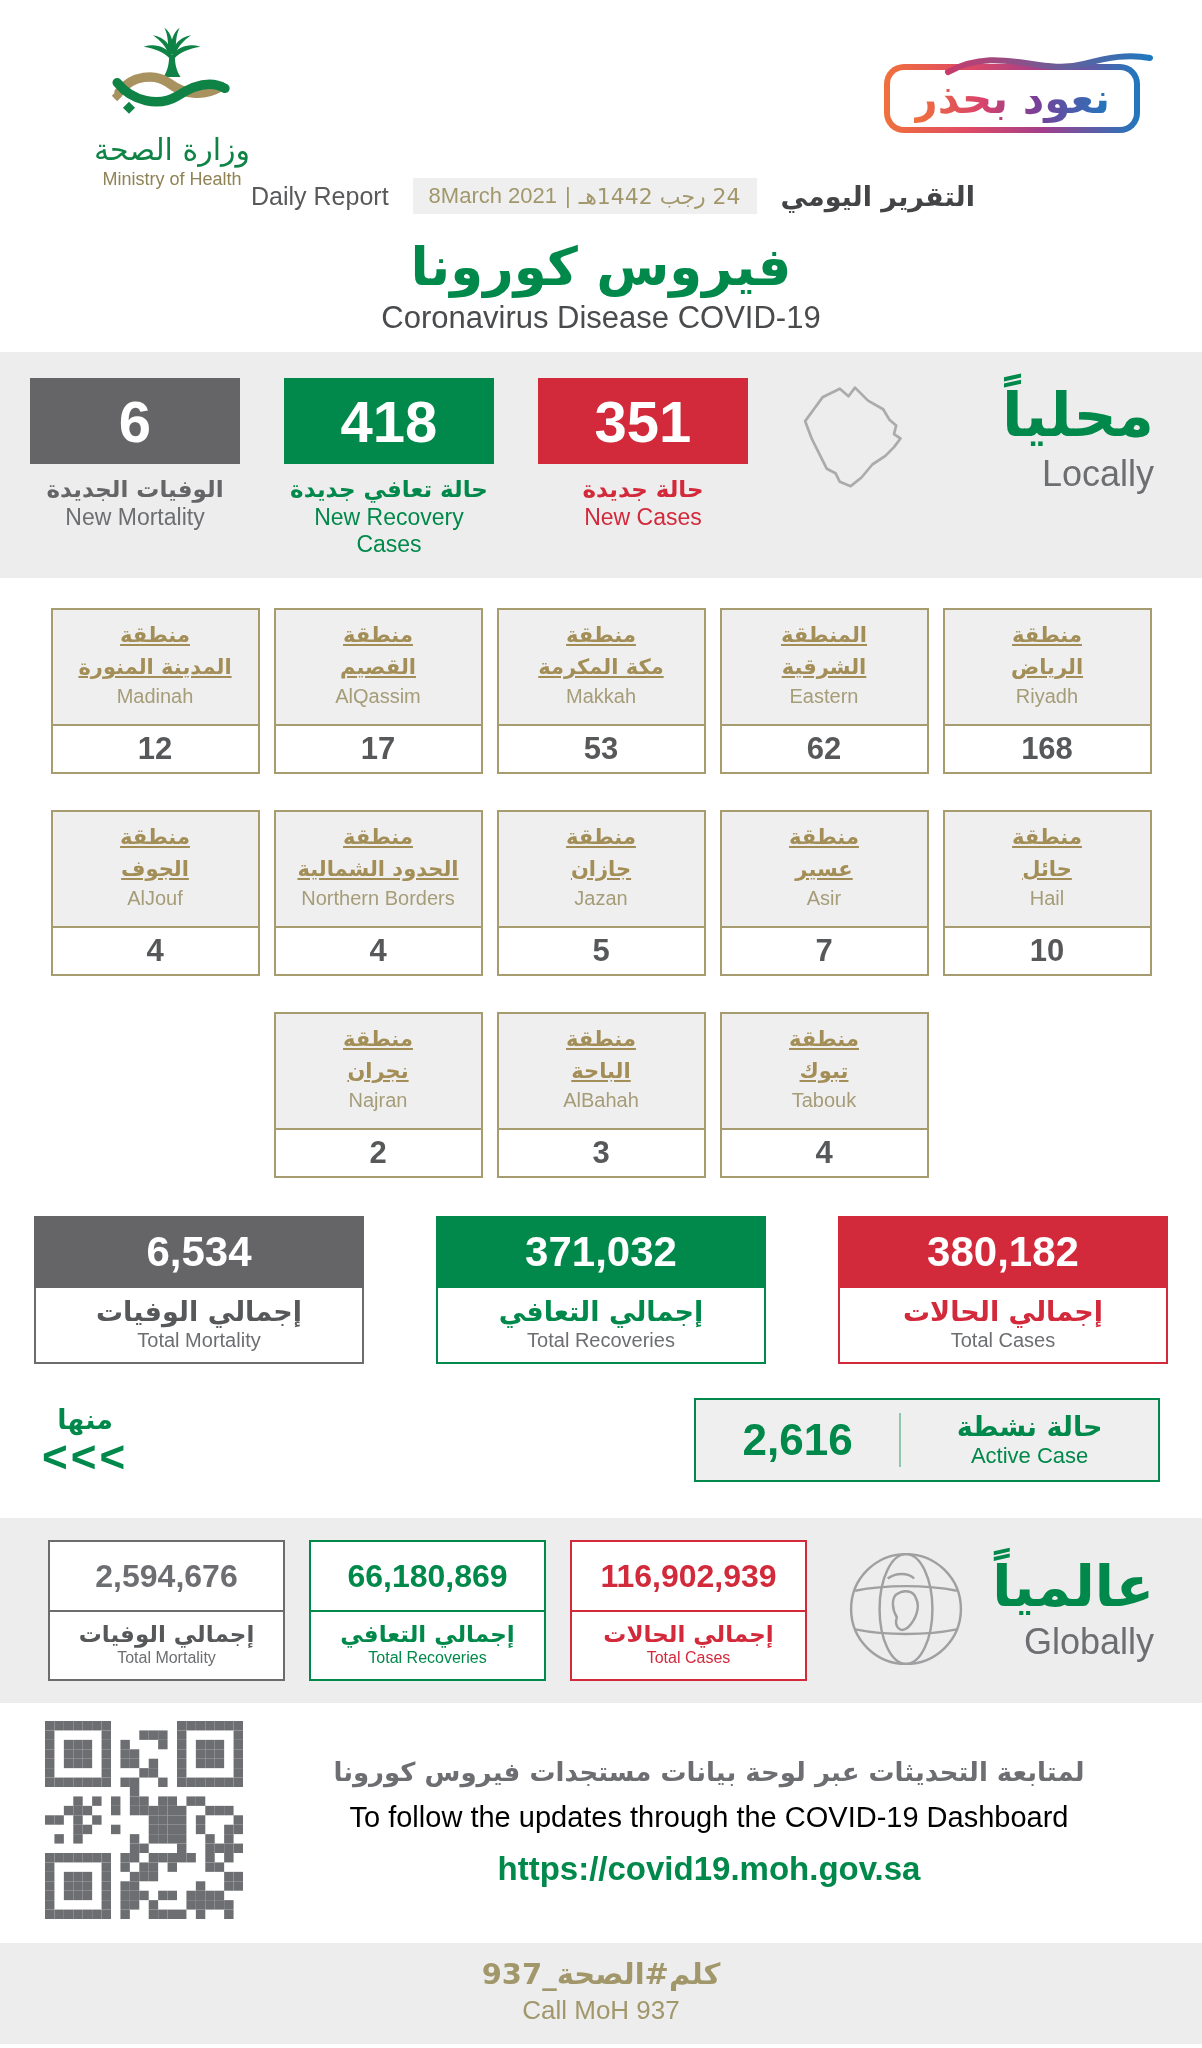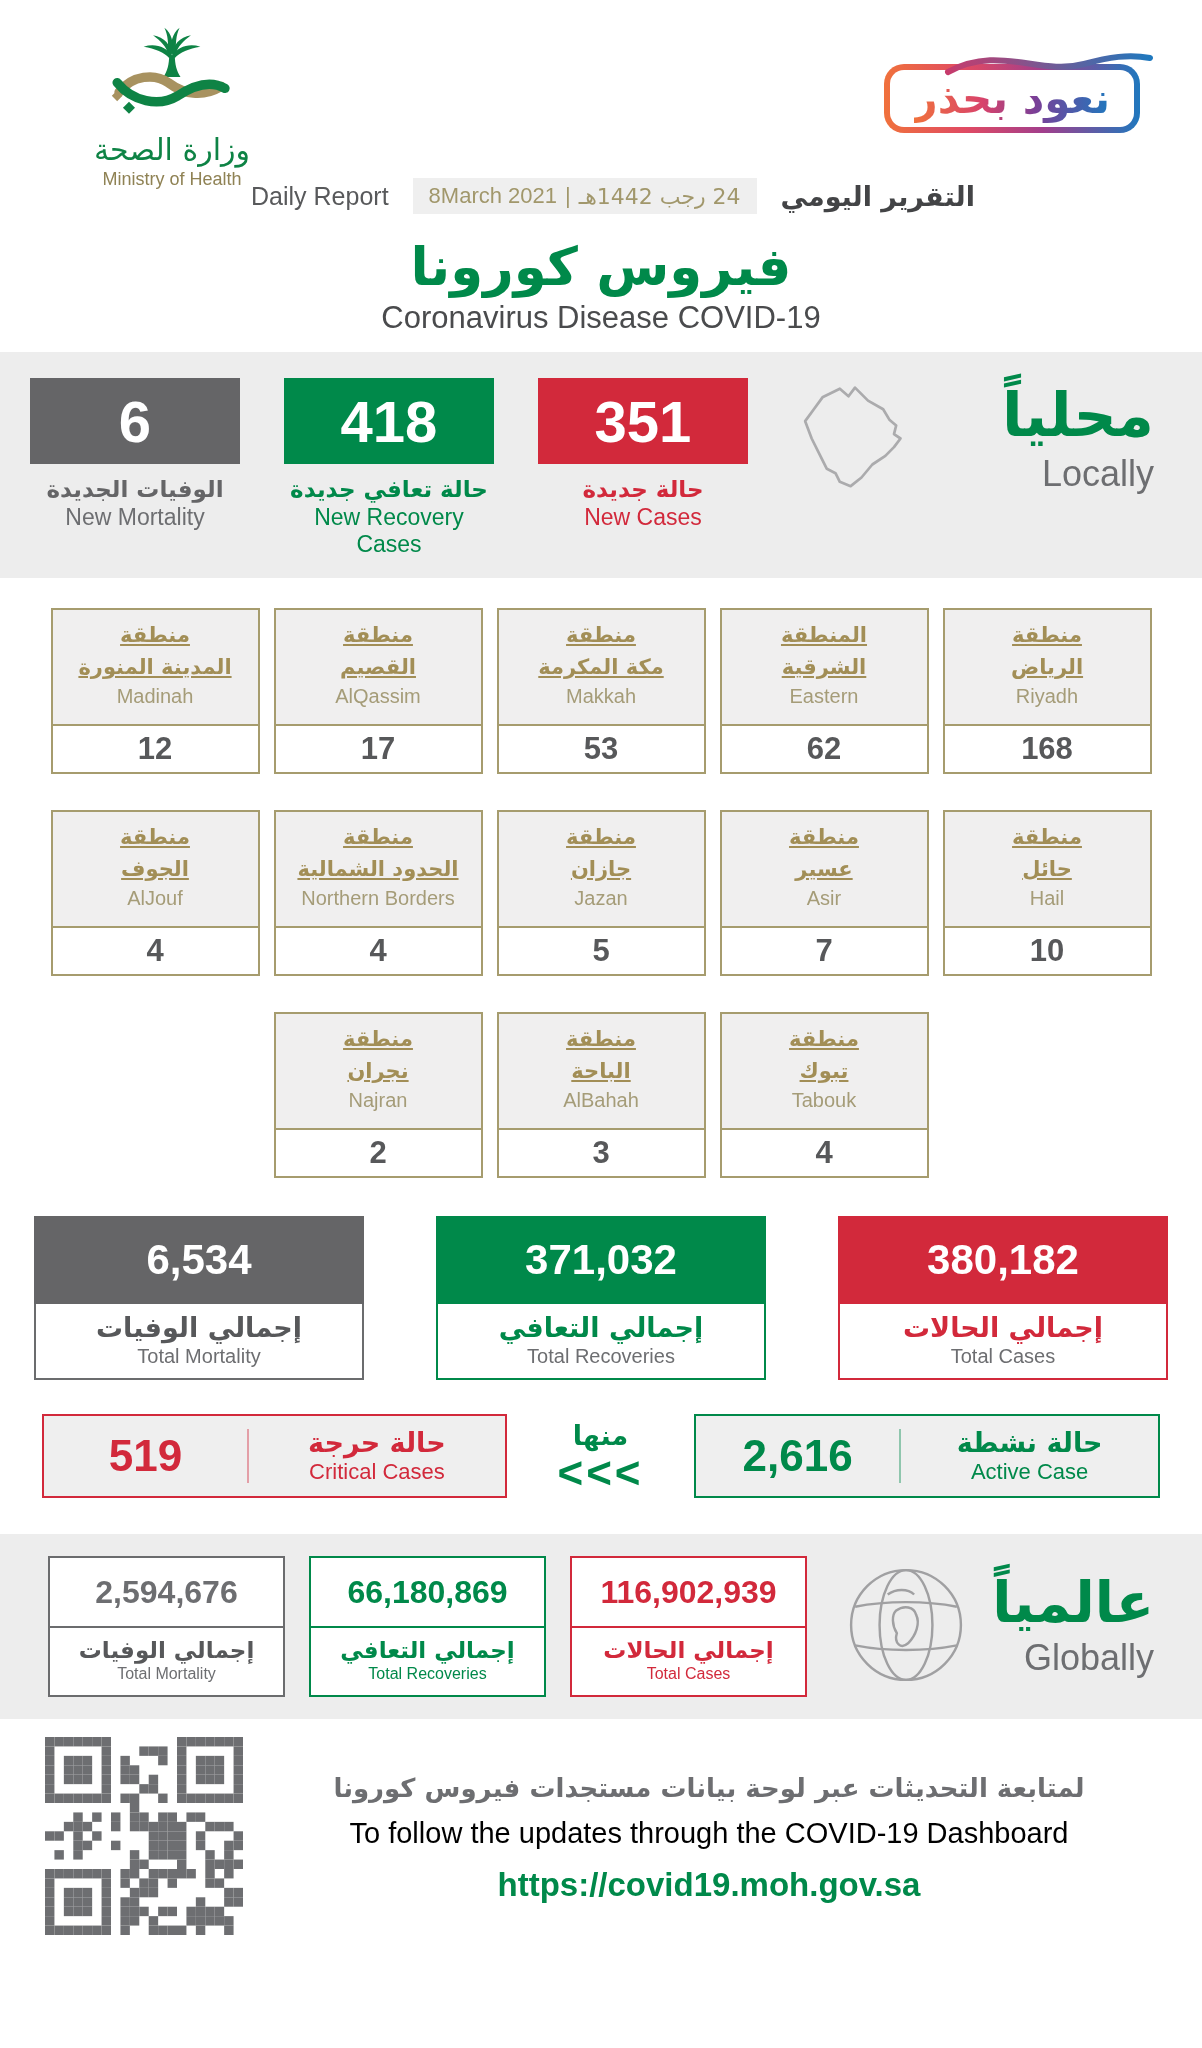--- a/index.html
+++ b/index.html
@@ -49,21 +49,21 @@
   .rc-ar{color:#A28E56;font-weight:bold;font-size:21px;line-height:1.5;text-decoration:underline;}
   .rc-en{color:#A59C78;font-size:20px;margin-top:2px;}
   .rc-value{height:46px;font-size:31px;font-weight:bold;color:var(--dark,#57585A);display:flex;align-items:center;justify-content:center;}
 
   
   .c-gray{--c:#6B6C6E;}
   .c-green{--c:var(--green,#00894A);}
   .c-red{--c:var(--red,#D2293B);}
   .totals{display:flex;justify-content:center;gap:72px;margin-top:38px;}
   .total-card{width:330px;}
-  .tc-head{height:88px;background:var(--c);color:#fff;font-size:42px;font-weight:bold;display:flex;align-items:center;justify-content:center;}
+  .tc-head{height:72px;background:var(--c);color:#fff;font-size:42px;font-weight:bold;display:flex;align-items:center;justify-content:center;}
   .tc-body{border:2px solid var(--c);border-top:none;background:#fff;text-align:center;padding:8px 0 10px;}
   .tc-ar{font-size:27px;font-weight:bold;color:var(--c);}
   .total-card.c-gray .tc-ar{color:#57585A;}
   .tc-en{font-size:20px;color:#6D6E71;margin-top:2px;}
 
   
   .flow{display:flex;align-items:center;justify-content:space-between;padding:0 42px;margin-top:34px;}
   .fc-box{height:84px;background:#EFEFEF;border:2px solid var(--c);display:flex;align-items:center;box-sizing:border-box;}
   .fc-box .num{flex:0 0 44%;text-align:center;font-size:44px;font-weight:bold;color:var(--c);}
   .fc-box .vdiv{width:2px;height:54px;background:var(--c);opacity:.4;}
@@ -307,28 +307,20 @@
     <div class="total-card c-red">
       <div class="tc-head">380,182</div>
       <div class="tc-body">
         <div class="tc-ar ar">إجمالي الحالات</div>
         <div class="tc-en">Total Cases</div>
       </div>
     </div>
   </div>
 
   <div class="flow">
-    <div class="fc-box critical c-red">
-      <div class="num">519</div>
-      <div class="vdiv"></div>
-      <div class="lbls">
-        <div class="fc-ar ar">حالة حرجة</div>
-        <div class="fc-en">Critical Cases</div>
-      </div>
-    </div>
     <div class="of-which">
       <div class="of-w ar">منها</div>
       <div class="arrows">&lt;&lt;&lt;</div>
     </div>
     <div class="fc-box active c-green">
       <div class="num">2,616</div>
       <div class="vdiv"></div>
       <div class="lbls">
         <div class="fc-ar ar">حالة نشطة</div>
         <div class="fc-en">Active Case</div>
@@ -600,14 +592,18 @@
           <rect x="171" y="180" width="9" height="9"></rect>
         </svg>
     </div>
     <div class="dash-text">
       <div class="dash-ar ar">لمتابعة التحديثات عبر لوحة بيانات مستجدات فيروس كورونا</div>
       <div class="dash-en">To follow the updates through the COVID-19 Dashboard</div>
       <a class="dash-url" href="#">https://covid19.moh.gov.sa</a>
     </div>
   </div>
 
+  <div class="band call">
+    <div class="call-ar ar" dir="rtl">كلم#الصحة_937</div>
+    <div class="call-en">Call MoH 937</div>
+  </div>
 
 </div>
 
 </body></html>

